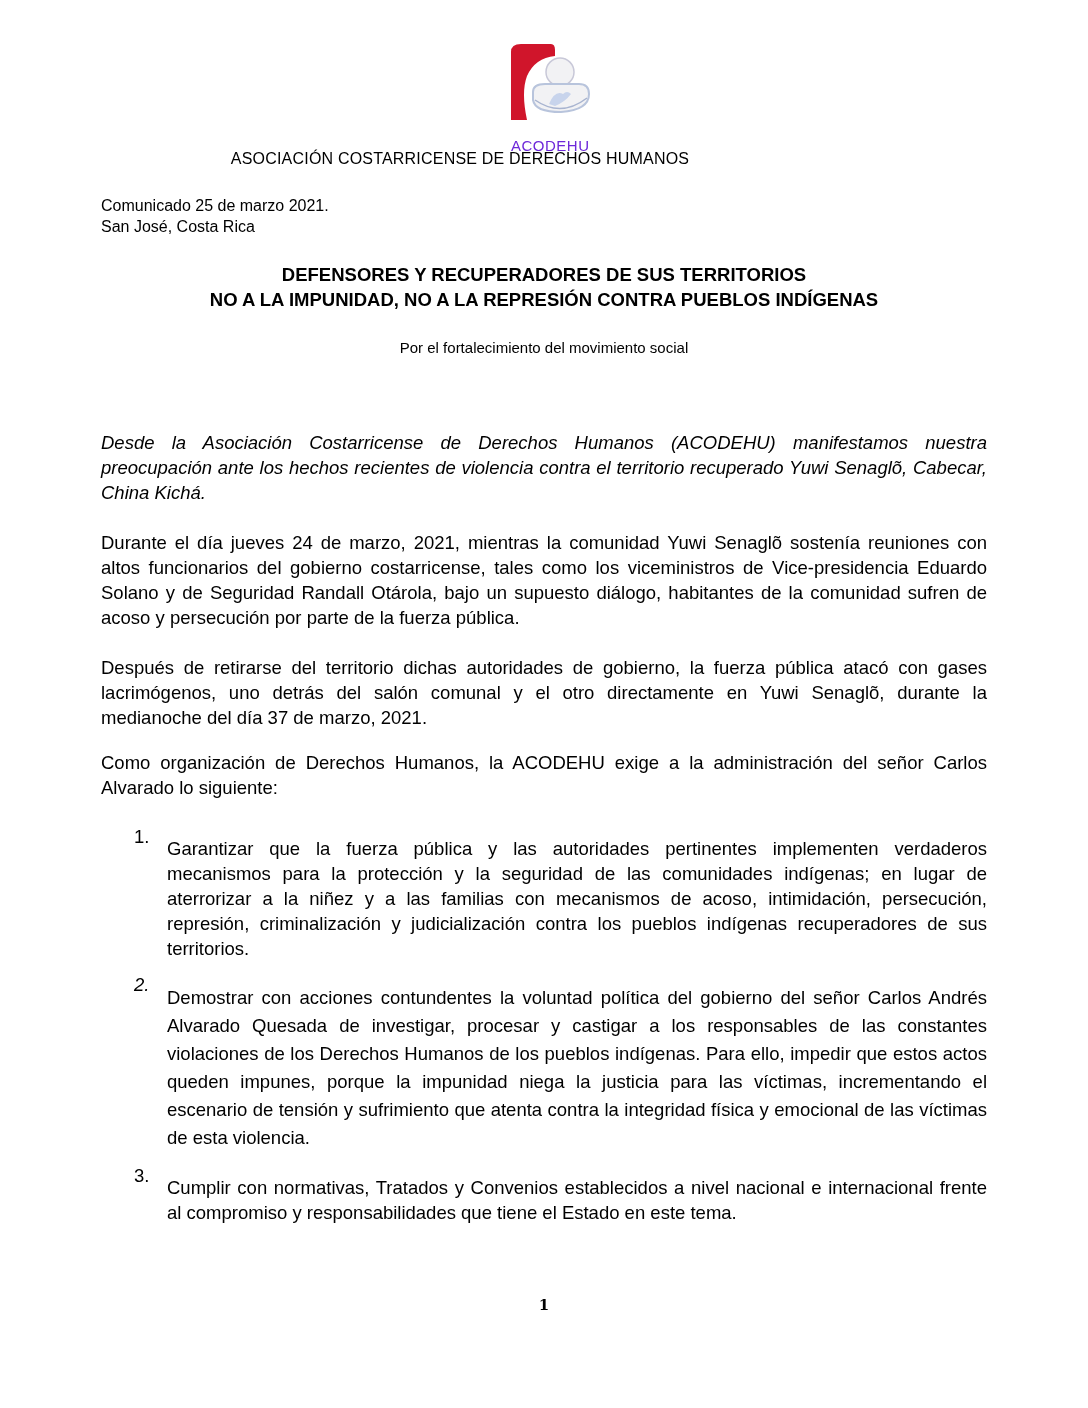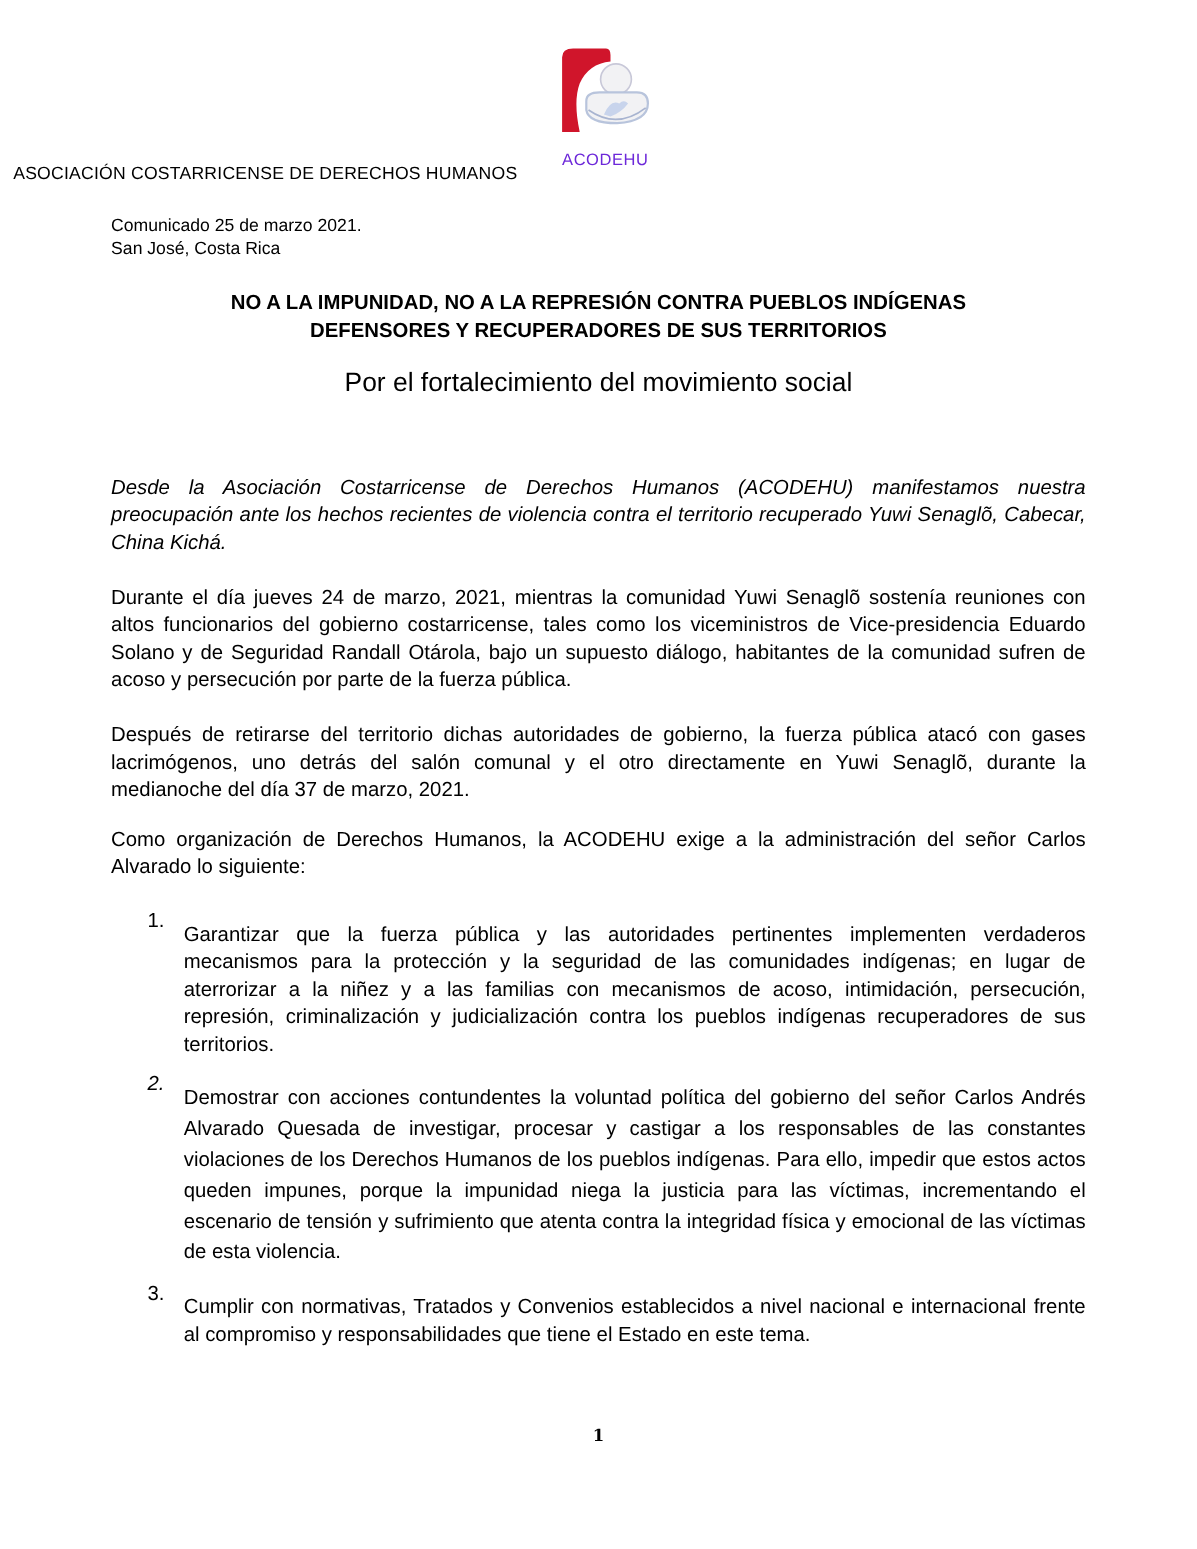--- a/index.html
+++ b/index.html
@@ -2,24 +2,24 @@
 <html><head>
 <meta charset="utf-8">
 <style>
   html, body { margin: 0; padding: 0; background: #ffffff; }
   body {
     width: 1088px; height: 1408px; position: relative; overflow: hidden;
     font-family: "Liberation Sans", sans-serif; color: #000;
   }
   .logo { position: absolute; left: 505px; top: 42px; width: 100px; height: 96px; }
   .logo-text { position: absolute; left: 511px; top: 137px; font-size: 15px; letter-spacing: 0.5px; color: #6d28d9; }
-  .org-name { position: absolute; top: 150px; left: 12px; width: 920px; text-align: left; font-size: 16px; letter-spacing: 0.2px; }
+  .org-name { position: absolute; top: 150px; left: 0; width: 920px; text-align: center; font-size: 16px; letter-spacing: 0.2px; }
   .meta { position: absolute; left: 101px; top: 195px; font-size: 16px; line-height: 21px; }
   .title { position: absolute; top: 262px; left: 0; width: 1088px; text-align: center; font-weight: bold; font-size: 18.5px; line-height: 25px; }
-  .subtitle { position: absolute; top: 335px; left: 0; width: 1088px; text-align: center; font-size: 24px; line-height: 25px; }
+  .subtitle { position: absolute; top: 335px; left: 0; width: 1088px; text-align: center; font-size: 15px; line-height: 25px; }
   .body-text { position: absolute; left: 101px; width: 886px; font-size: 18.5px; line-height: 25px; text-align: justify; }
   .body-text p { margin: 0; }
   .list { position: absolute; left: 101px; width: 886px; font-size: 18.5px; line-height: 25px; }
   .list-item { position: absolute; left: 0; width: 886px; }
   .list-num { position: absolute; left: 33px; top: 0; }
   .list-num.italic { font-style: italic; }
   .list-text { margin-left: 66px; text-align: justify; margin-top: 12px; }
   .page-number { position: absolute; top: 1296px; left: 0; width: 1088px; text-align: center; font-family: "DejaVu Serif", serif; font-weight: bold; font-size: 15px; }
 </style>
 </head>
@@ -37,22 +37,22 @@
 <div class="logo-text">ACODEHU</div>
 
 <div class="org-name">ASOCIACIÓN COSTARRICENSE DE DERECHOS HUMANOS</div>
 
 <div class="meta">
   <div>Comunicado 25 de marzo 2021.</div>
   <div>San José, Costa Rica</div>
 </div>
 
 <div class="title">
+  <div>DEFENSORES Y RECUPERADORES DE SUS TERRITORIOS</div>
   <div>NO A LA IMPUNIDAD, NO A LA REPRESIÓN CONTRA PUEBLOS INDÍGENAS</div>
-  <div>DEFENSORES Y RECUPERADORES DE SUS TERRITORIOS</div>
 </div>
 
 <div class="subtitle">
   <div>Por el fortalecimiento del movimiento social</div>
 </div>
 
 <div class="body-text" style="top:430px;font-style:italic;">
   <p>Desde la Asociación Costarricense de Derechos Humanos (ACODEHU) manifestamos nuestra preocupación ante los hechos recientes de violencia contra el territorio recuperado Yuwi Senaglõ, Cabecar, China Kichá.</p>
 </div>
 <div class="body-text" style="top:530px;">

